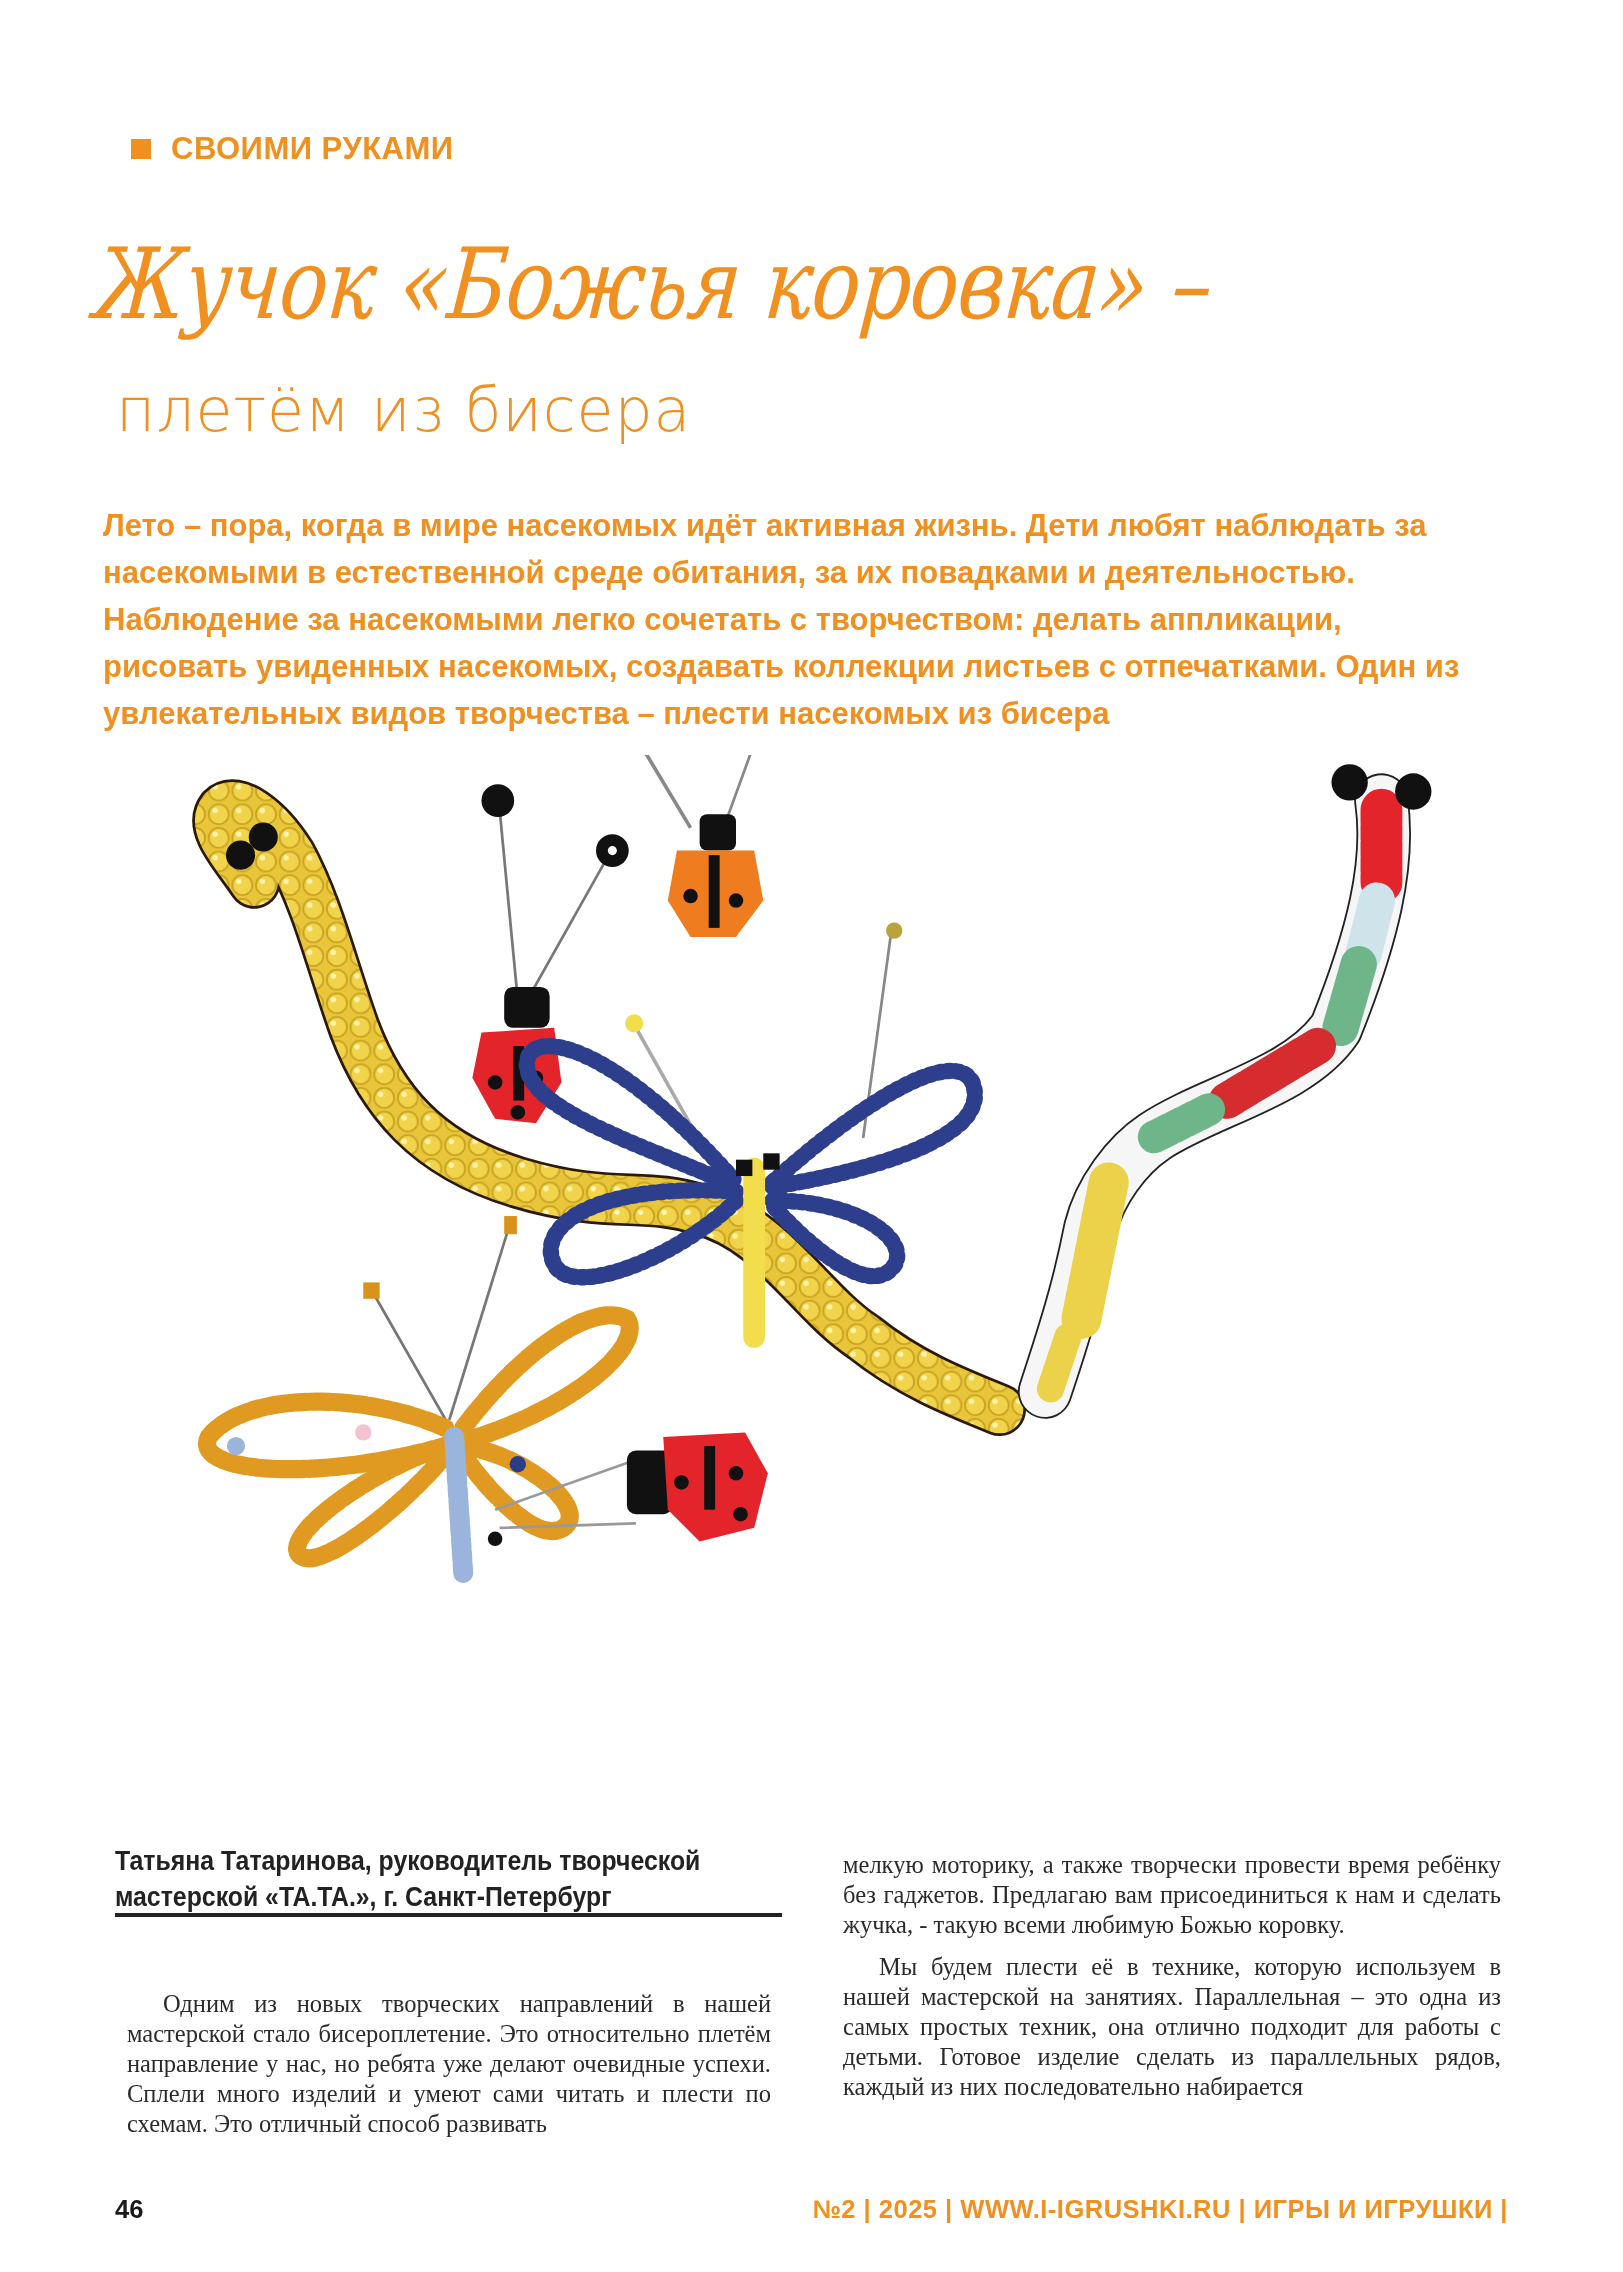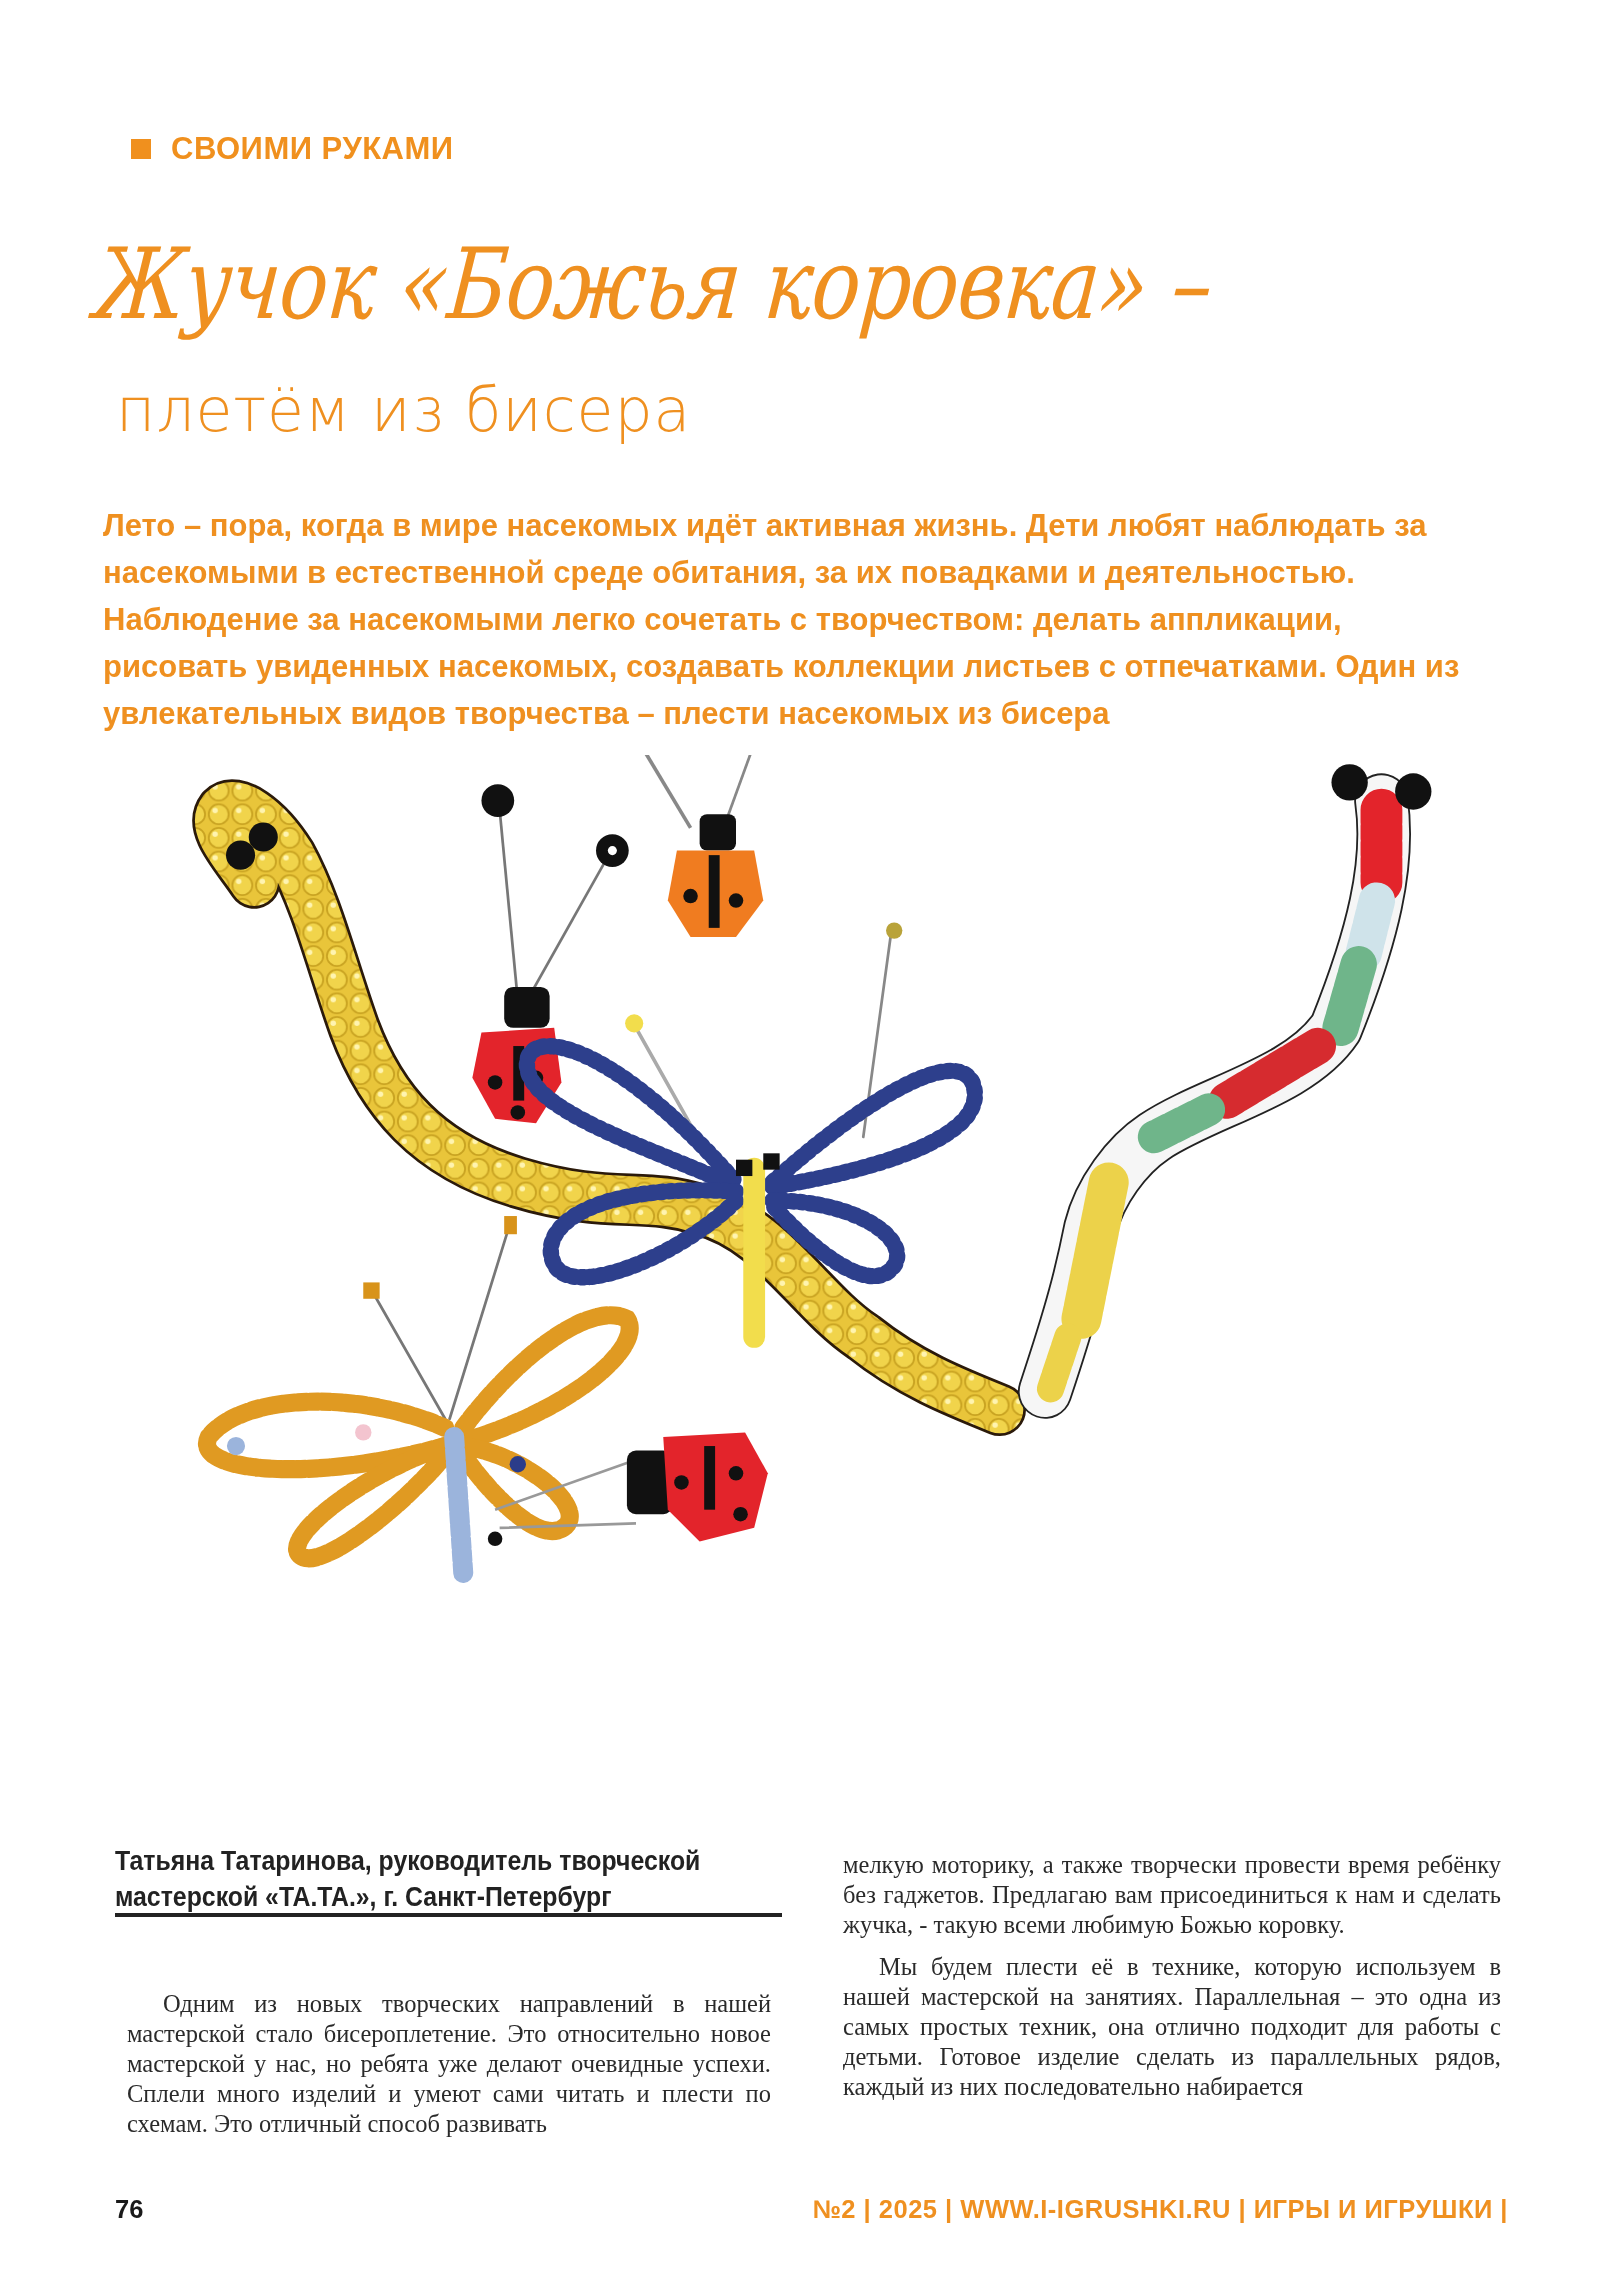--- a/index.html
+++ b/index.html
@@ -135,23 +135,23 @@
     <path d="M1025,640 L1005,700" stroke="#ecd24a" stroke-width="30" stroke-dasharray="12 4"></path>
     <circle cx="1335" cy="30" r="20" fill="#111"></circle>
     <circle cx="1405" cy="40" r="20" fill="#111"></circle>
   </g>
 </svg>
 
 <div class="author">Татьяна Татаринова, руководитель творческой мастерской «ТА.ТА.», г. Санкт-Петербург</div>
 <div class="author-rule"></div>
 
 <div class="col col-left">
-  <p class="indent">Одним из новых творческих направлений в нашей мастерской стало бисероплетение. Это относительно новое мастерской у нас, но ребята уже делают очевидные успехи. Сплели много изделий и умеют сами читать и плести по схемам. Это отличный способ развивать</p>
+  <p class="indent">Одним из новых творческих направлений в нашей мастерской стало бисероплетение. Это относительно плетём направление у нас, но ребята уже делают очевидные успехи. Сплели много изделий и умеют сами читать и плести по схемам. Это отличный способ развивать</p>
 </div>
 
 <div class="col col-right">
   <p>мелкую моторику, а также творчески провести время ребёнку без гаджетов. Предлагаю вам присоединиться к нам и сделать жучка, - такую всеми любимую Божью коровку.</p>
   <p class="indent">Мы будем плести её в технике, которую используем в нашей мастерской на занятиях. Параллельная – это одна из самых простых техник, она отлично подходит для работы с детьми. Готовое изделие сделать из параллельных рядов, каждый из них последовательно набирается</p>
 </div>
 
-<div class="page-num">76</div>
+<div class="page-num">46</div>
 <div class="footer-info">№2 | 2025 | WWW.I-IGRUSHKI.RU | ИГРЫ И ИГРУШКИ |</div>
 
 
 </body></html>

